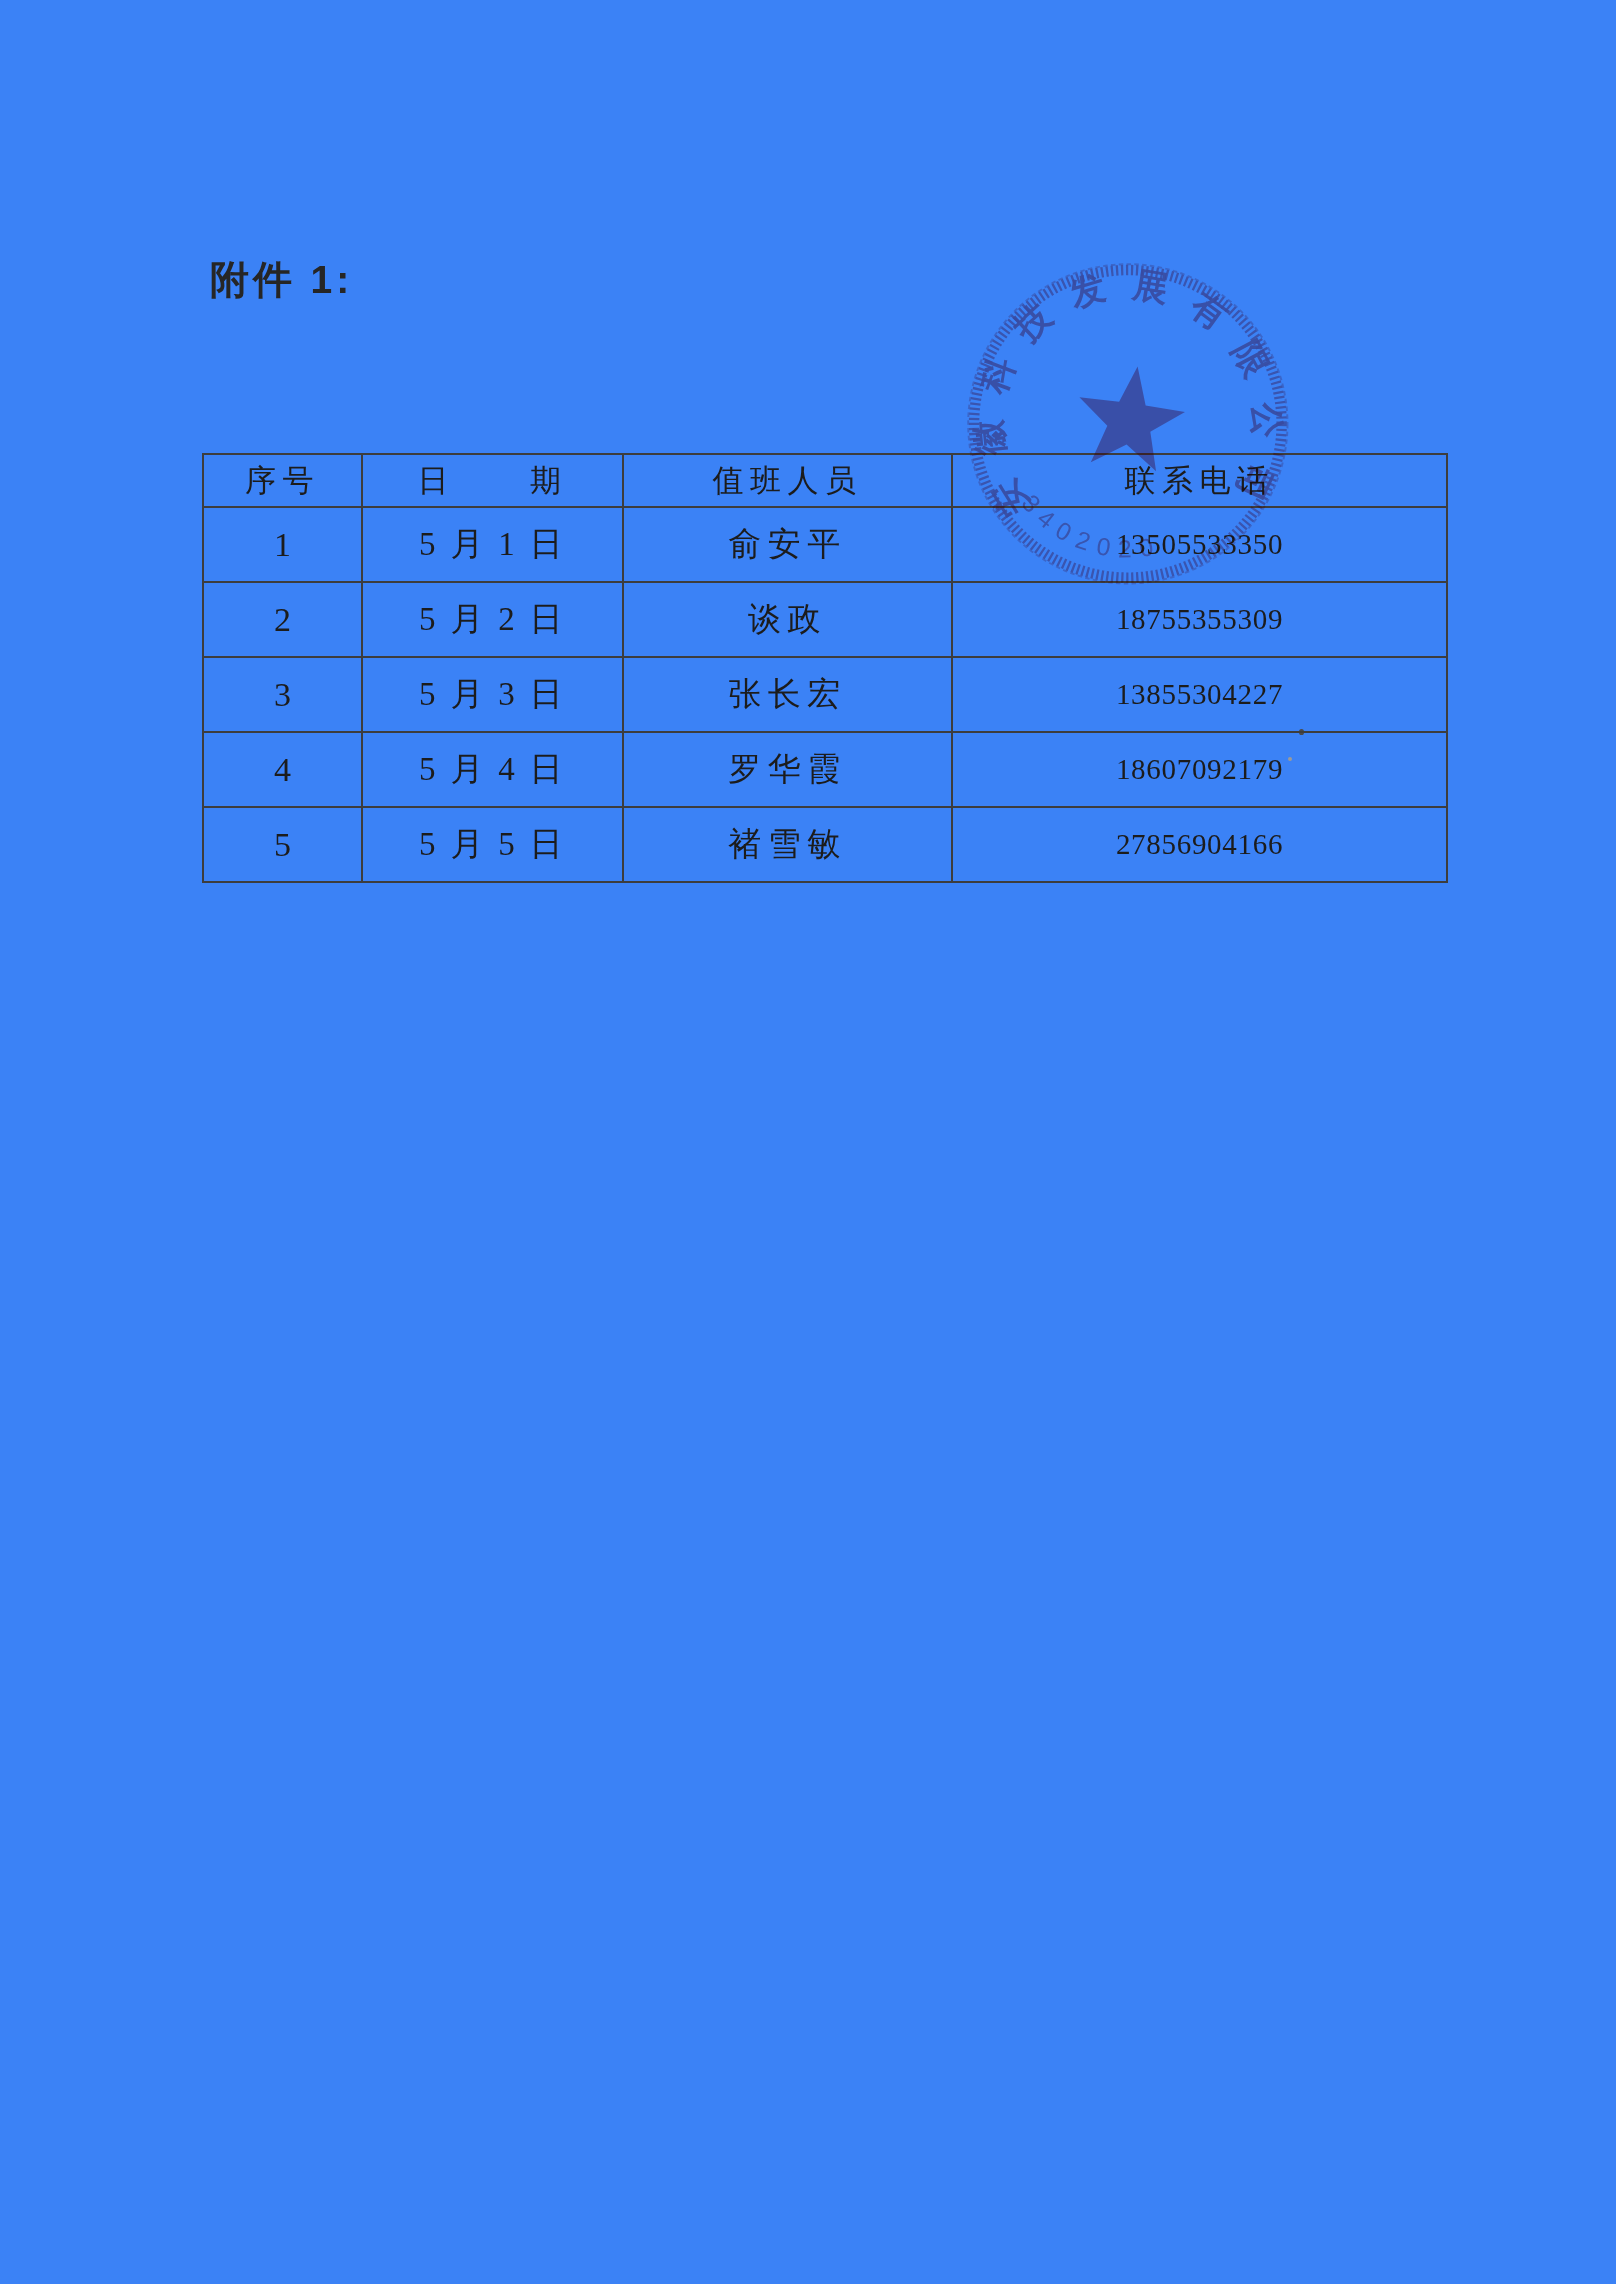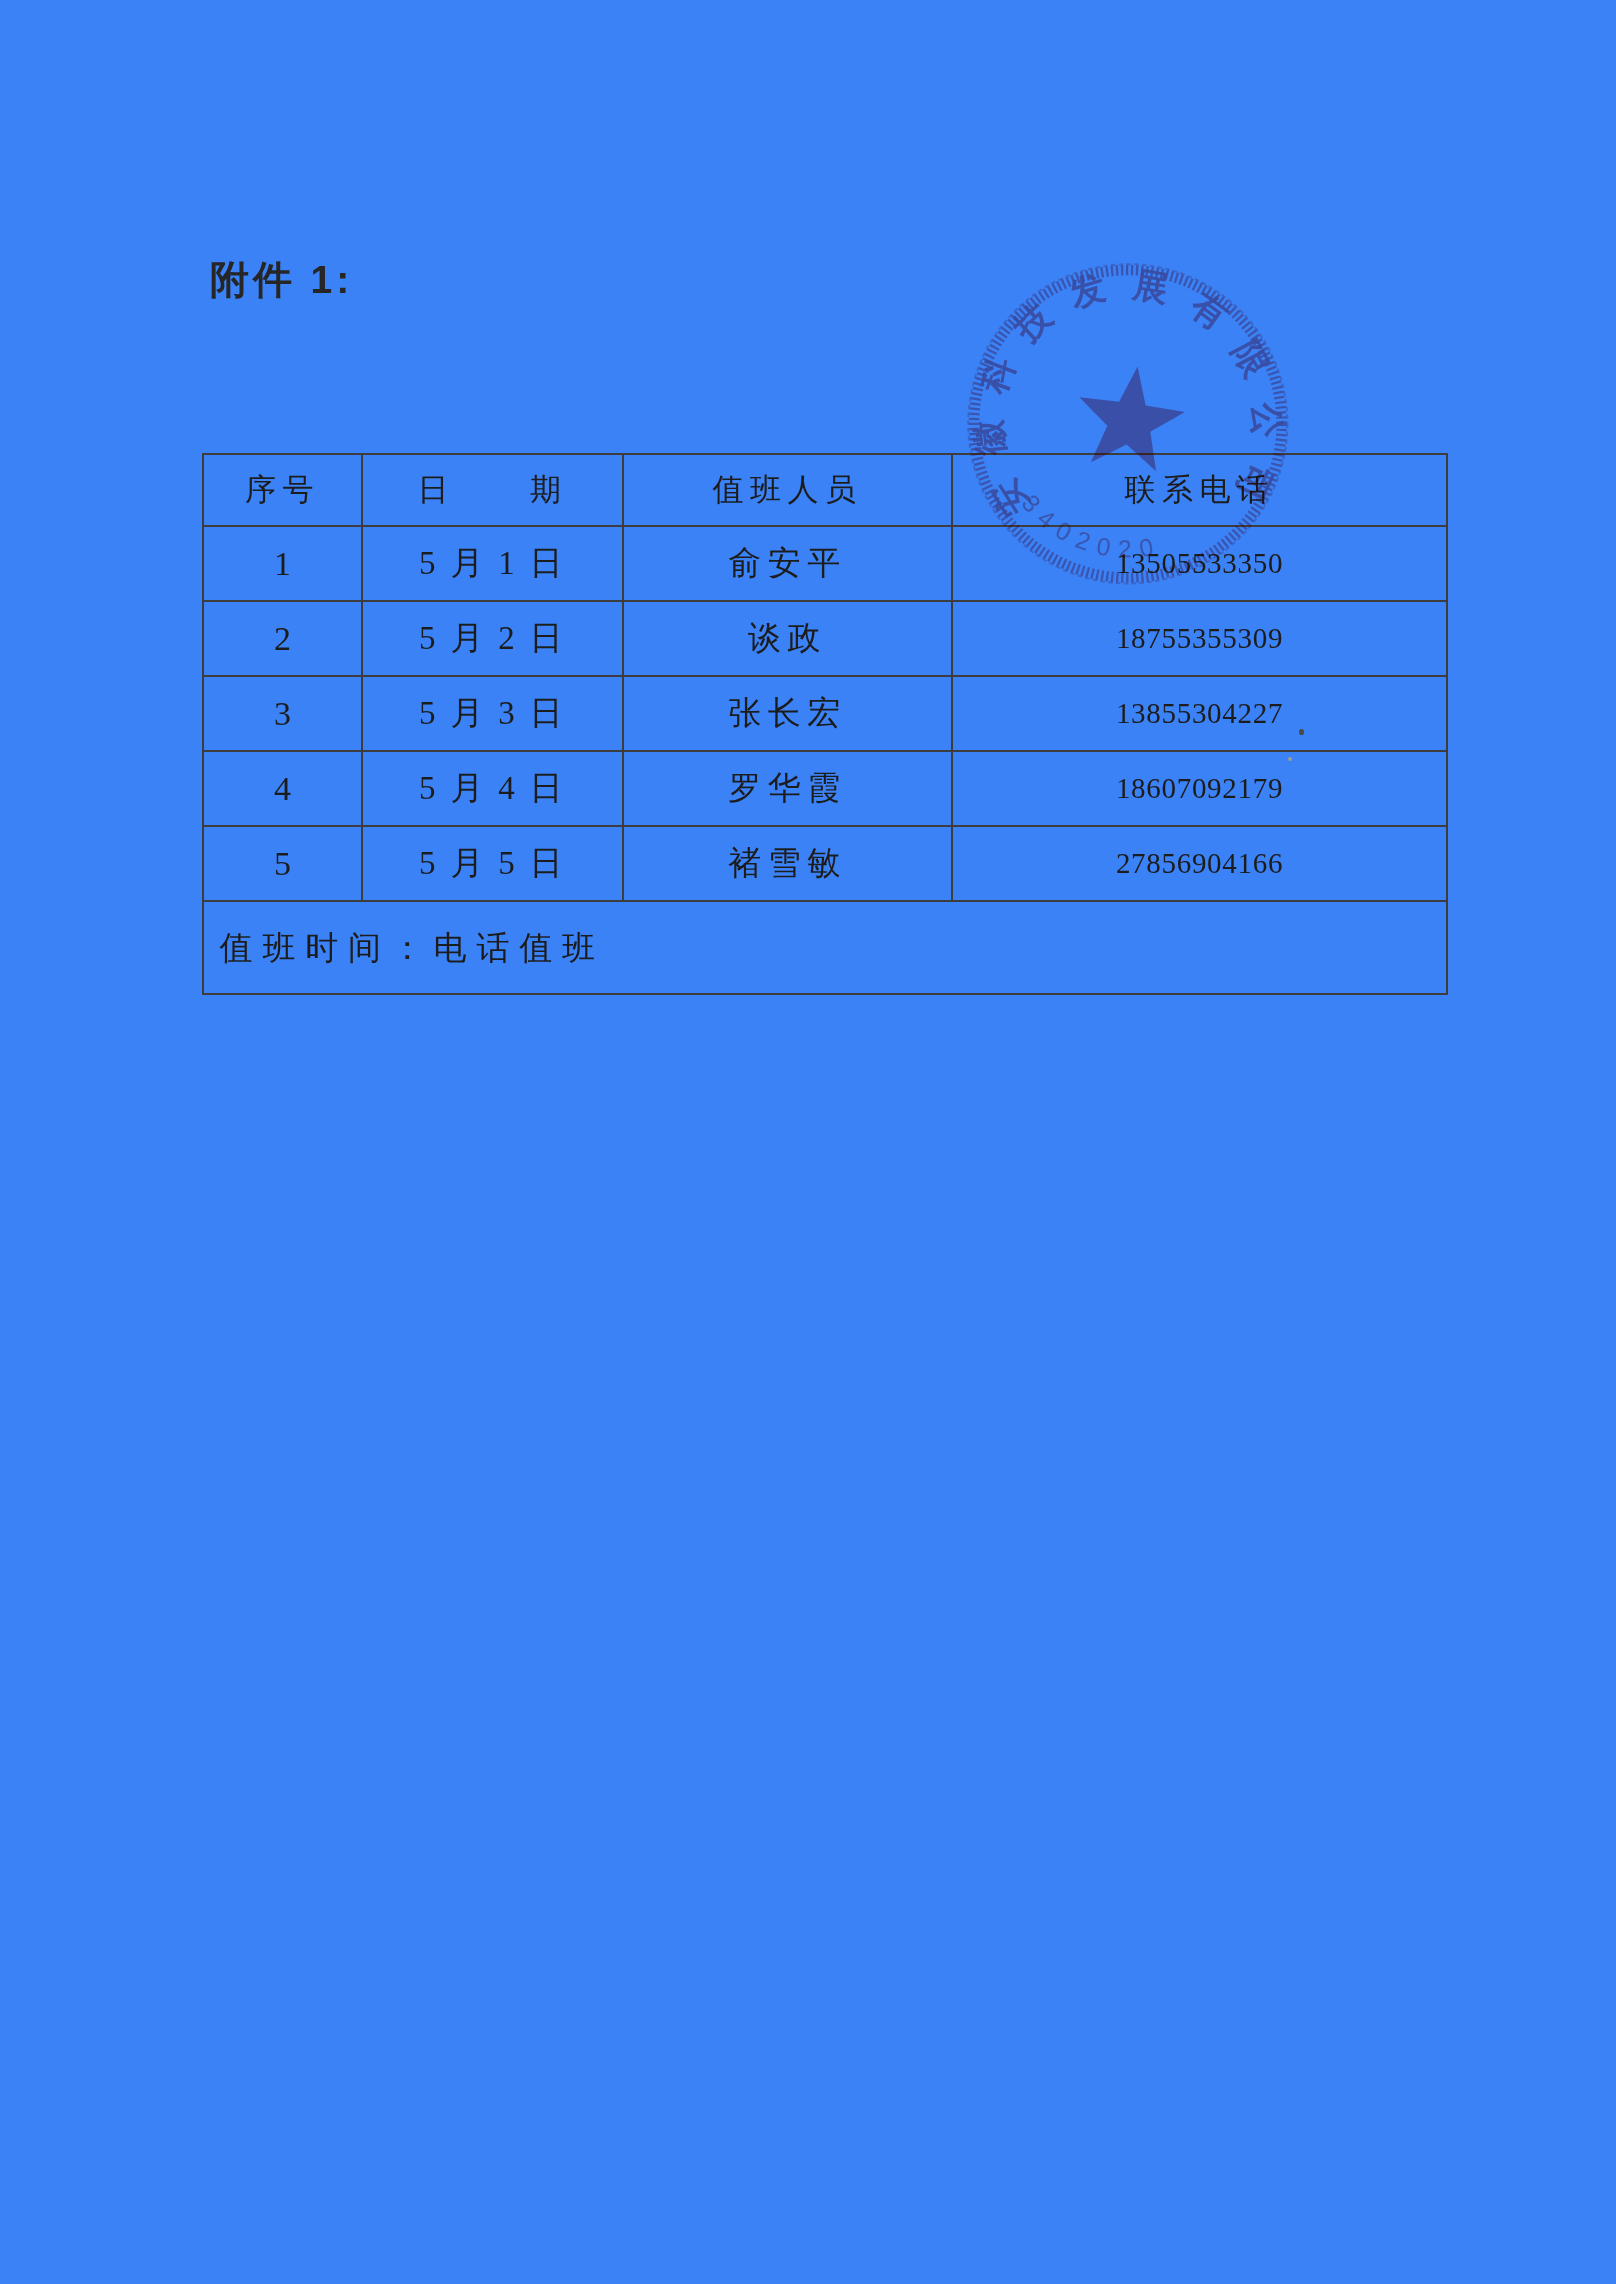--- a/index.html
+++ b/index.html
@@ -30,21 +30,21 @@
     border-collapse:collapse;table-layout:fixed;
     z-index:3;
   }
   .duty-table td{
     border:2px solid #3d3d3d;
     text-align:center;vertical-align:middle;
     background:transparent;
     color:#1c1c1c;
     padding:0;
   }
-  tr.hdr-row{height:72px;border-radius:26px;}
+  tr.hdr-row{height:53px;border-radius:26px;}
   tr.data-row{height:75px;}
   tr.foot-row-1{height:93px;}
   tr.foot-row-2{height:119px;}
   .hdr-cell{font-size:31px;letter-spacing:6.5px;}
   .no-cell{font-size:34px;}
   .date-cell{font-size:33px;letter-spacing:3.3px;}
   .name-cell{font-size:33px;letter-spacing:6.5px;}
   .phone-cell{font-size:29px;letter-spacing:0.7px;}
   .foot-cell{
     text-align:left !important;
@@ -114,23 +114,20 @@
         <td class="date-cell">5 月 4 日</td>
         <td class="name-cell">罗华霞</td>
         <td class="phone-cell">18607092179</td>
       </tr>
       <tr class="data-row">
         <td class="no-cell">5</td>
         <td class="date-cell">5 月 5 日</td>
         <td class="name-cell">褚雪敏</td>
         <td class="phone-cell">27856904166</td>
       </tr>
-      <tr class="foot-row-1">
-        <td class="foot-cell" colspan="4">值班时间：电话值班</td>
-      </tr>
     </tbody>
   </table>
 
   <svg class="stamp" viewBox="0 0 600 520" xmlns="http://www.w3.org/2000/svg">
     <defs>
       <path id="arcTop" d="M 172.6,384.4 A 195,195 0 1 1 471.4,384.4" fill="none"></path>
       <path id="arcBottom" d="M 154.1,376.7 A 205,205 0 0 0 408.7,444.7" fill="none"></path>
     </defs>
 
     <ellipse cx="322" cy="259" rx="236" ry="236" fill="none" stroke="#ef8ba1" stroke-width="16" stroke-dasharray="3.5 4.2" opacity="0.82"></ellipse>

